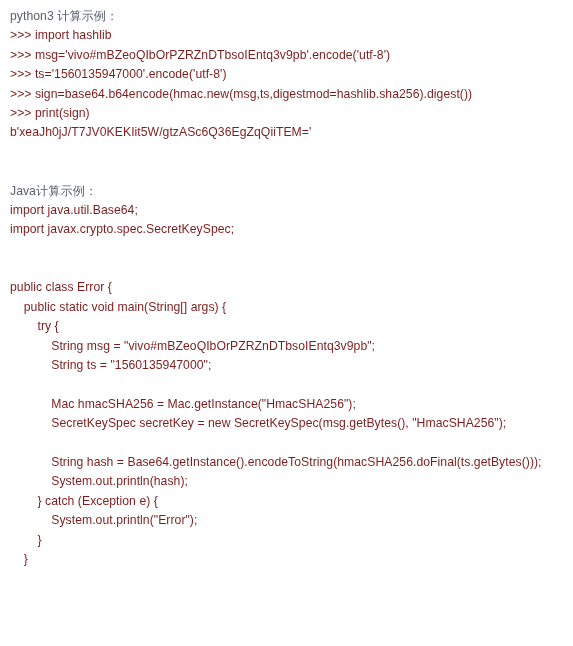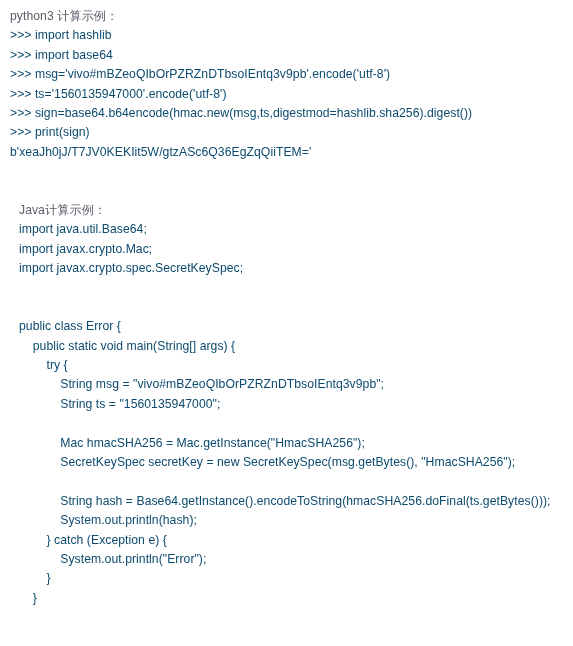--- a/index.html
+++ b/index.html
@@ -22,21 +22,21 @@
     padding: 0;
     box-sizing: border-box;
   }
   .code-block {
     padding: 7px 0 0 10px;
   }
   .code-line {
     font-family: "Liberation Sans", "DejaVu Sans", sans-serif;
     font-size: 12.2px;
     line-height: 19.4px;
-    color: #0c4a6e;
+    color: #7f1d1d;
     white-space: pre;
     letter-spacing: 0.05px;
     height: 19.4px;
   }
   .code-line.blank {
     height: 19.4px;
   }
   .section-title {
     color: #5b606b;
   }
@@ -44,38 +44,36 @@
 </head>
 <body>
 
 <div id="doc">
 
   <div class="code-block">
 
     <div class="code-line section-title">python3 计算示例：</div>
 
     <div class="code-line">&gt;&gt;&gt; import hashlib</div>
-    <div class="code-line">&gt;&gt;&gt; import base64</div>
     <div class="code-line">&gt;&gt;&gt; msg='vivo#mBZeoQIbOrPZRZnDTbsoIEntq3v9pb'.encode('utf-8')</div>
     <div class="code-line">&gt;&gt;&gt; ts='1560135947000'.encode('utf-8')</div>
     <div class="code-line">&gt;&gt;&gt; sign=base64.b64encode(hmac.new(msg,ts,digestmod=hashlib.sha256).digest())</div>
     <div class="code-line">&gt;&gt;&gt; print(sign)</div>
     <div class="code-line">b'xeaJh0jJ/T7JV0KEKIit5W/gtzASc6Q36EgZqQiiTEM='</div>
 
     <div class="code-line blank"></div>
     <div class="code-line blank"></div>
 
   </div>
 
-  <div class="code-block" style="padding-top:0;margin-left:9px;">
+  <div class="code-block" style="padding-top:0;">
 
     <div class="code-line section-title">Java计算示例：</div>
 
     <div class="code-line">import java.util.Base64;</div>
-    <div class="code-line">import javax.crypto.Mac;</div>
     <div class="code-line">import javax.crypto.spec.SecretKeySpec;</div>
     <div class="code-line blank"></div>
     <div class="code-line blank"></div>
     <div class="code-line">public class Error {</div>
     <div class="code-line">    public static void main(String[] args) {</div>
     <div class="code-line">        try {</div>
     <div class="code-line">            String msg = "vivo#mBZeoQIbOrPZRZnDTbsoIEntq3v9pb";</div>
     <div class="code-line">            String ts = "1560135947000";</div>
     <div class="code-line blank"></div>
     <div class="code-line">            Mac hmacSHA256 = Mac.getInstance("HmacSHA256");</div>

